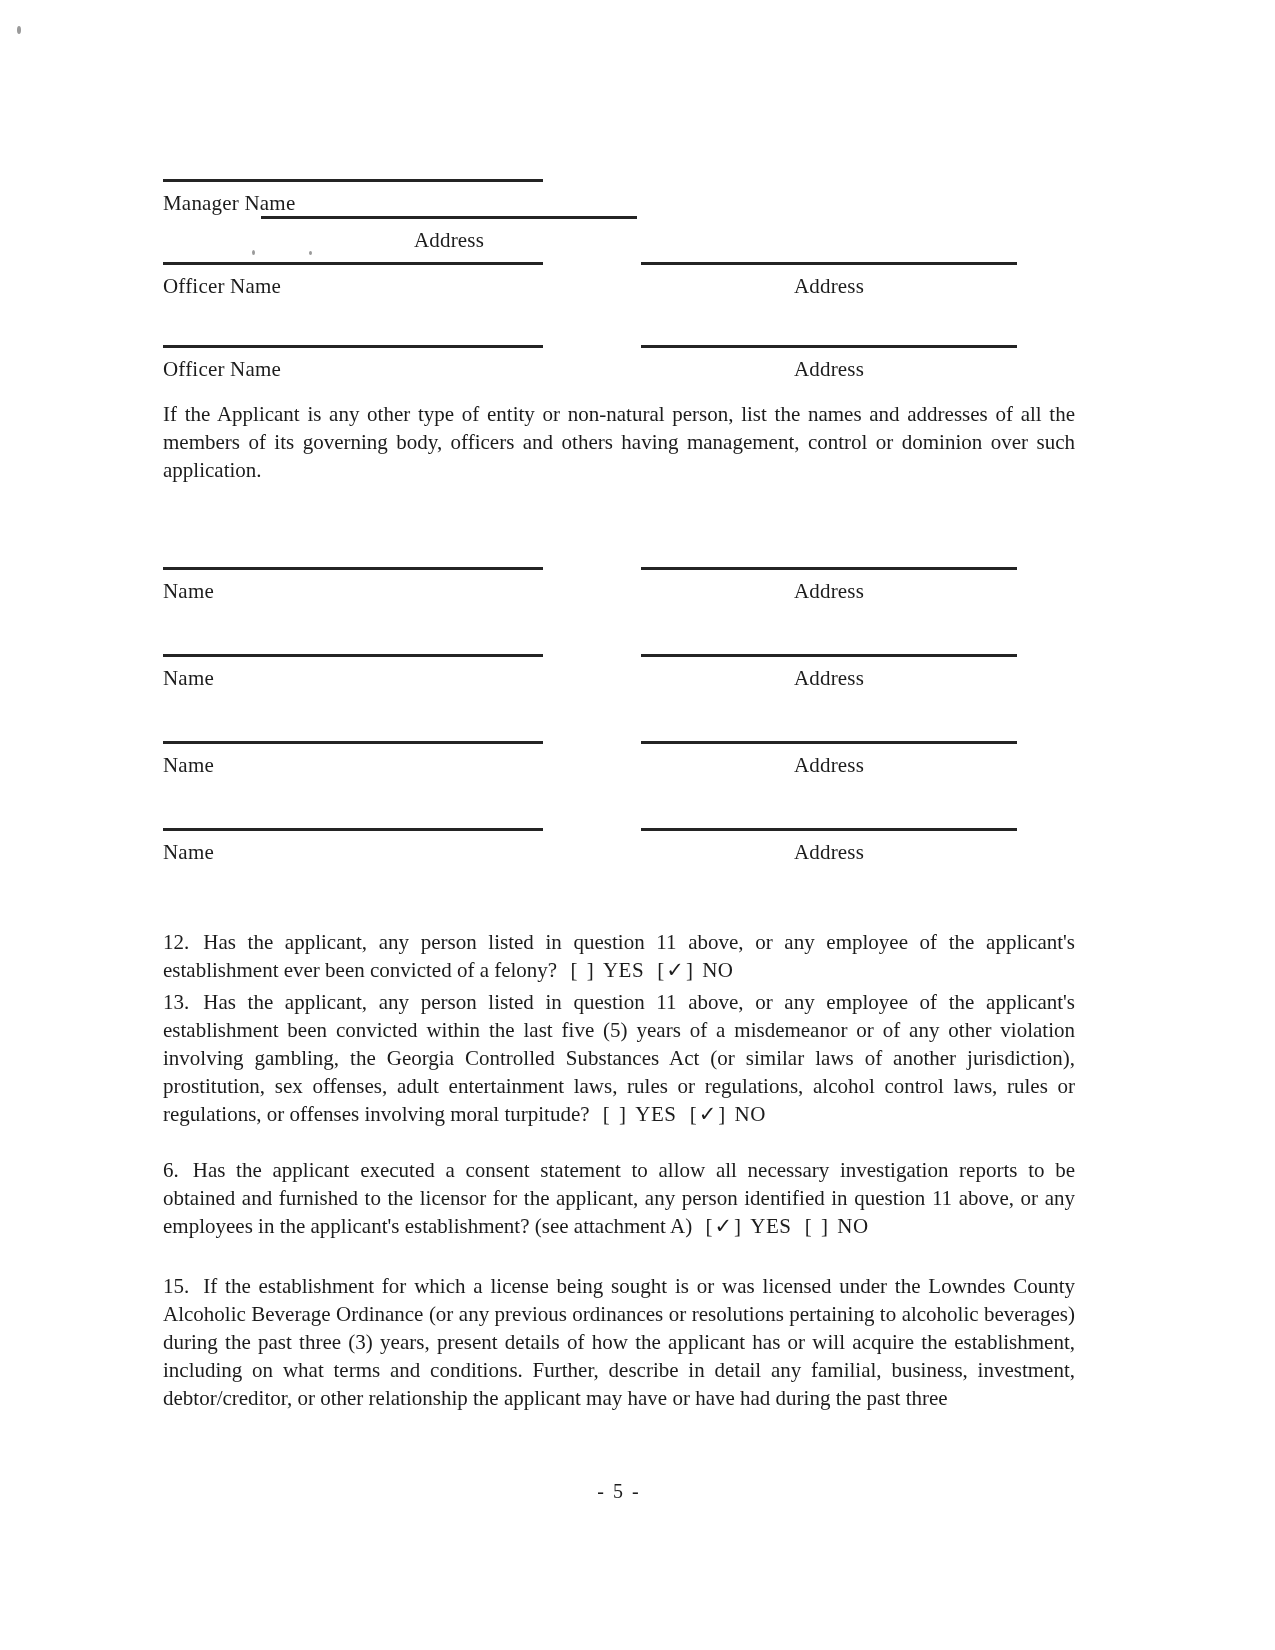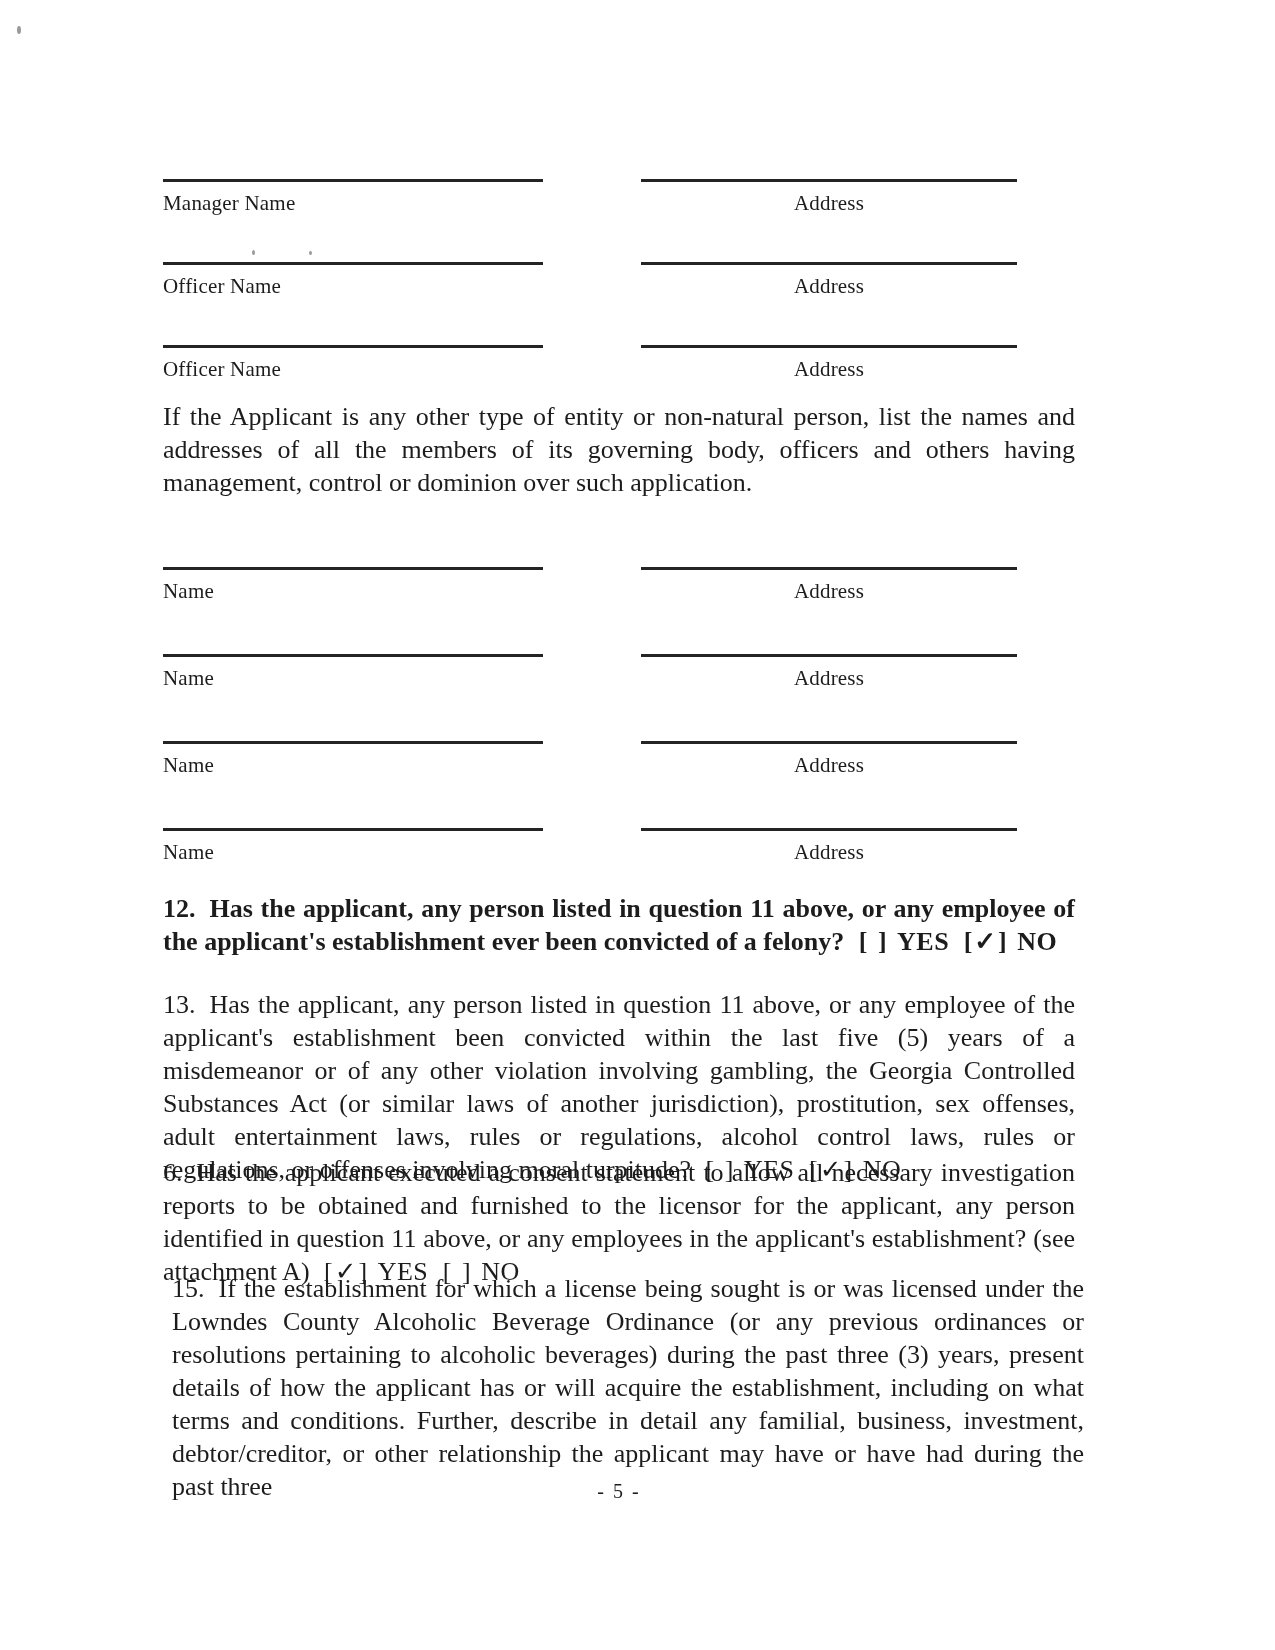--- a/index.html
+++ b/index.html
@@ -33,22 +33,22 @@
     height: 0;
     border-top: 3px solid #242424;
   }
   .field-label {
     font-size: 21px;
     padding-top: 9px;
     letter-spacing: 0.2px;
   }
   
   .para {
-    font-size: 26px;
-    line-height: 33px;
+    font-size: 21px;
+    line-height: 28px;
     text-align: justify;
     margin: 0;
   }
   .q-num {
     margin-right: 14px;
   }
   .cb {
     white-space: pre;
     letter-spacing: 2px;
     margin-left: 8px;
@@ -73,21 +73,21 @@
 </style>
 </head>
 <body>
 
 <div class="page">
 
   <div class="speck" style="left:17px; top:26px; width:4px; height:8px;"></div>
   <div class="speck" style="left:252px; top:250px; width:3px; height:5px;"></div>
   <div class="speck" style="left:309px; top:251px; width:3px; height:4px;"></div>
 
-  <div class="block field-row" style="top:179px;">
+  <div class="block field-row" style="top:179px;flex-direction:column;">
     <div class="fcol-l">
       <div class="blank-line"></div>
       <div class="field-label">Manager Name</div>
     </div>
     <div class="fcol-r">
       <div class="blank-line"></div>
       <div class="field-label">Address</div>
     </div>
   </div>
 
@@ -154,21 +154,21 @@
     <div class="fcol-l">
       <div class="blank-line"></div>
       <div class="field-label">Name</div>
     </div>
     <div class="fcol-r">
       <div class="blank-line"></div>
       <div class="field-label">Address</div>
     </div>
   </div>
 
-  <div class="block" style="top:892px;font-weight:bold;">
+  <div class="block" style="top:928px;">
     <p class="para">
       <span class="q-num">12.</span><span>Has the applicant, any person listed in question 11 above, or any employee of the applicant's establishment ever been convicted of a felony?</span>
       <span class="cb">[ ]</span>
       <span class="cb-label">YES</span>
       <span class="cb">[✓]</span>
       <span class="cb-label">NO</span>
     </p>
   </div>
 
   <div class="block" style="top:988px;">
@@ -184,21 +184,21 @@
   <div class="block" style="top:1156px;">
     <p class="para">
       <span class="q-num">6.</span><span>Has the applicant executed a consent statement to allow all necessary investigation reports to be obtained and furnished to the licensor for the applicant, any person identified in question 11 above, or any employees in the applicant's establishment? (see attachment A)</span>
       <span class="cb">[✓]</span>
       <span class="cb-label">YES</span>
       <span class="cb">[ ]</span>
       <span class="cb-label">NO</span>
     </p>
   </div>
 
-  <div class="block" style="top:1272px;margin-left:9px;">
+  <div class="block" style="top:1272px;">
     <p class="para">
       <span class="q-num">15.</span><span>If the establishment for which a license being sought is or was licensed under the Lowndes County Alcoholic Beverage Ordinance (or any previous ordinances or resolutions pertaining to alcoholic beverages) during the past three (3) years, present details of how the applicant has or will acquire the establishment, including on what terms and conditions.  Further, describe in detail any familial, business, investment, debtor/creditor, or other relationship the applicant may have or have had during the past three</span>
     </p>
   </div>
 
   <div class="page-number" style="top:1480px;">- 5 -</div>
 
 </div>
 
 </body></html>

